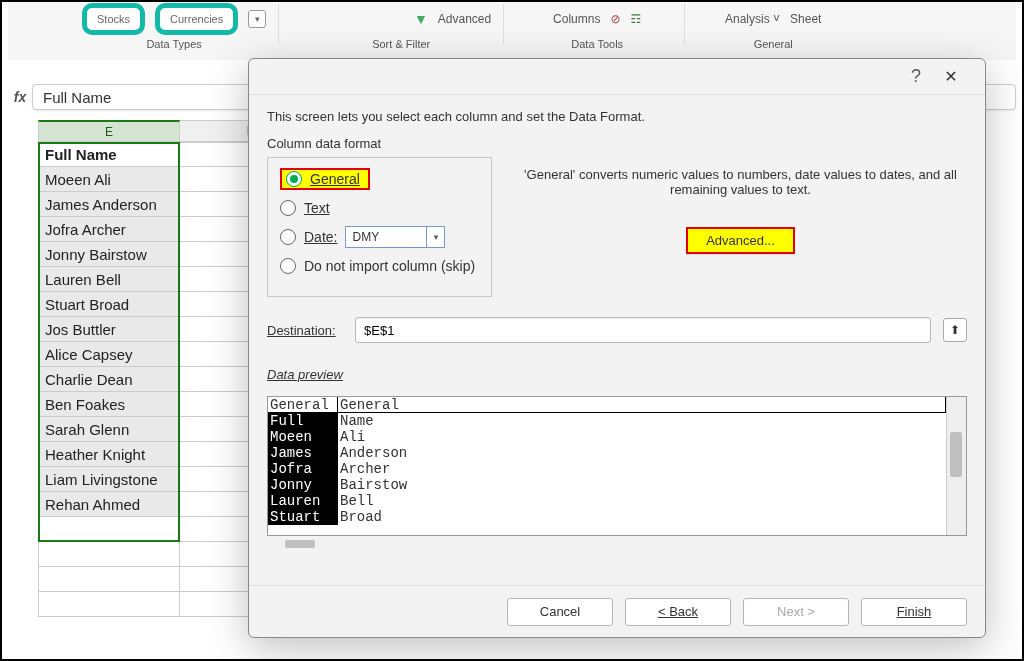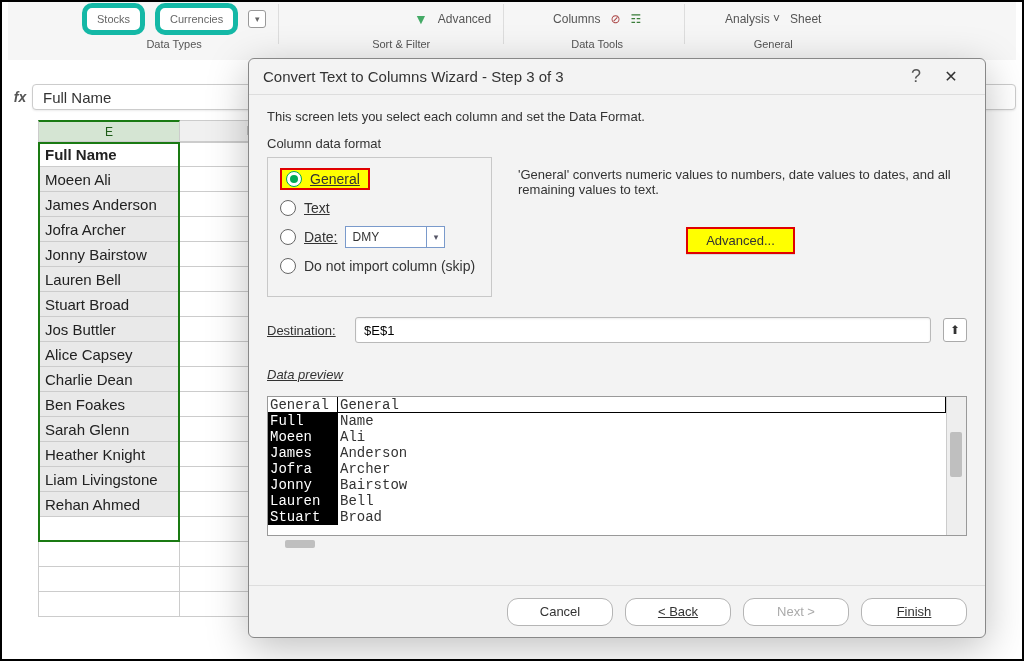--- a/index.html
+++ b/index.html
@@ -199,20 +199,21 @@
     width: 18px; height: 100%;
     border-left: 1px solid #7a9acb;
     display: flex; align-items: center; justify-content: center;
     font-size: 9px; color: #556;
   }
 
   .right-col {
     flex: 1;
     padding: 10px 4px 0 6px;
     font-size: 13px;
+    text-align: center;
   }
   .advanced-btn-wrap {
     display: flex; justify-content: center;
     margin-top: 30px;
   }
   .advanced-btn {
     background: #ffff00;
     border: 2px solid #e00000;
     padding: 4px 18px;
     font-size: 13px;
@@ -297,21 +298,21 @@
   .dlg-buttons {
     height: 52px;
     border-top: 1px solid #ddd;
     display: flex; align-items: center;
     justify-content: flex-end;
     gap: 12px; padding: 0 18px;
   }
   .dlg-buttons button {
     width: 106px; height: 28px;
     border: 1px solid #b5b5b5;
-    border-radius: 11px;
+    border-radius: 3px;
     background: #fff;
     font-size: 13px;
     color: #333;
   }
   .dlg-buttons button.disabled { color: #aaa; }
   .dlg-buttons button .u { text-decoration: underline; }
 </style>
 </head>
 <body>
 
@@ -437,21 +438,20 @@
       <div class="row">
         <div class="cell"></div>
         <div class="cell"></div>
       </div>
     </div>
   <div class="sel-outline" style="height: 400px;"></div>
 </div>
 
 <div class="dialog">
   <div class="dlg-title">
-    <span>Convert Text to Columns Wizard - Step 3 of 3</span>
     <span class="spacer"></span>
     <span class="help">?</span>
     <span class="close">✕</span>
   </div>
 
   <div class="dlg-body">
     <div class="desc">This screen lets you select each column and set the Data Format.</div>
 
     <div class="fieldset-label">Column data format</div>
 

